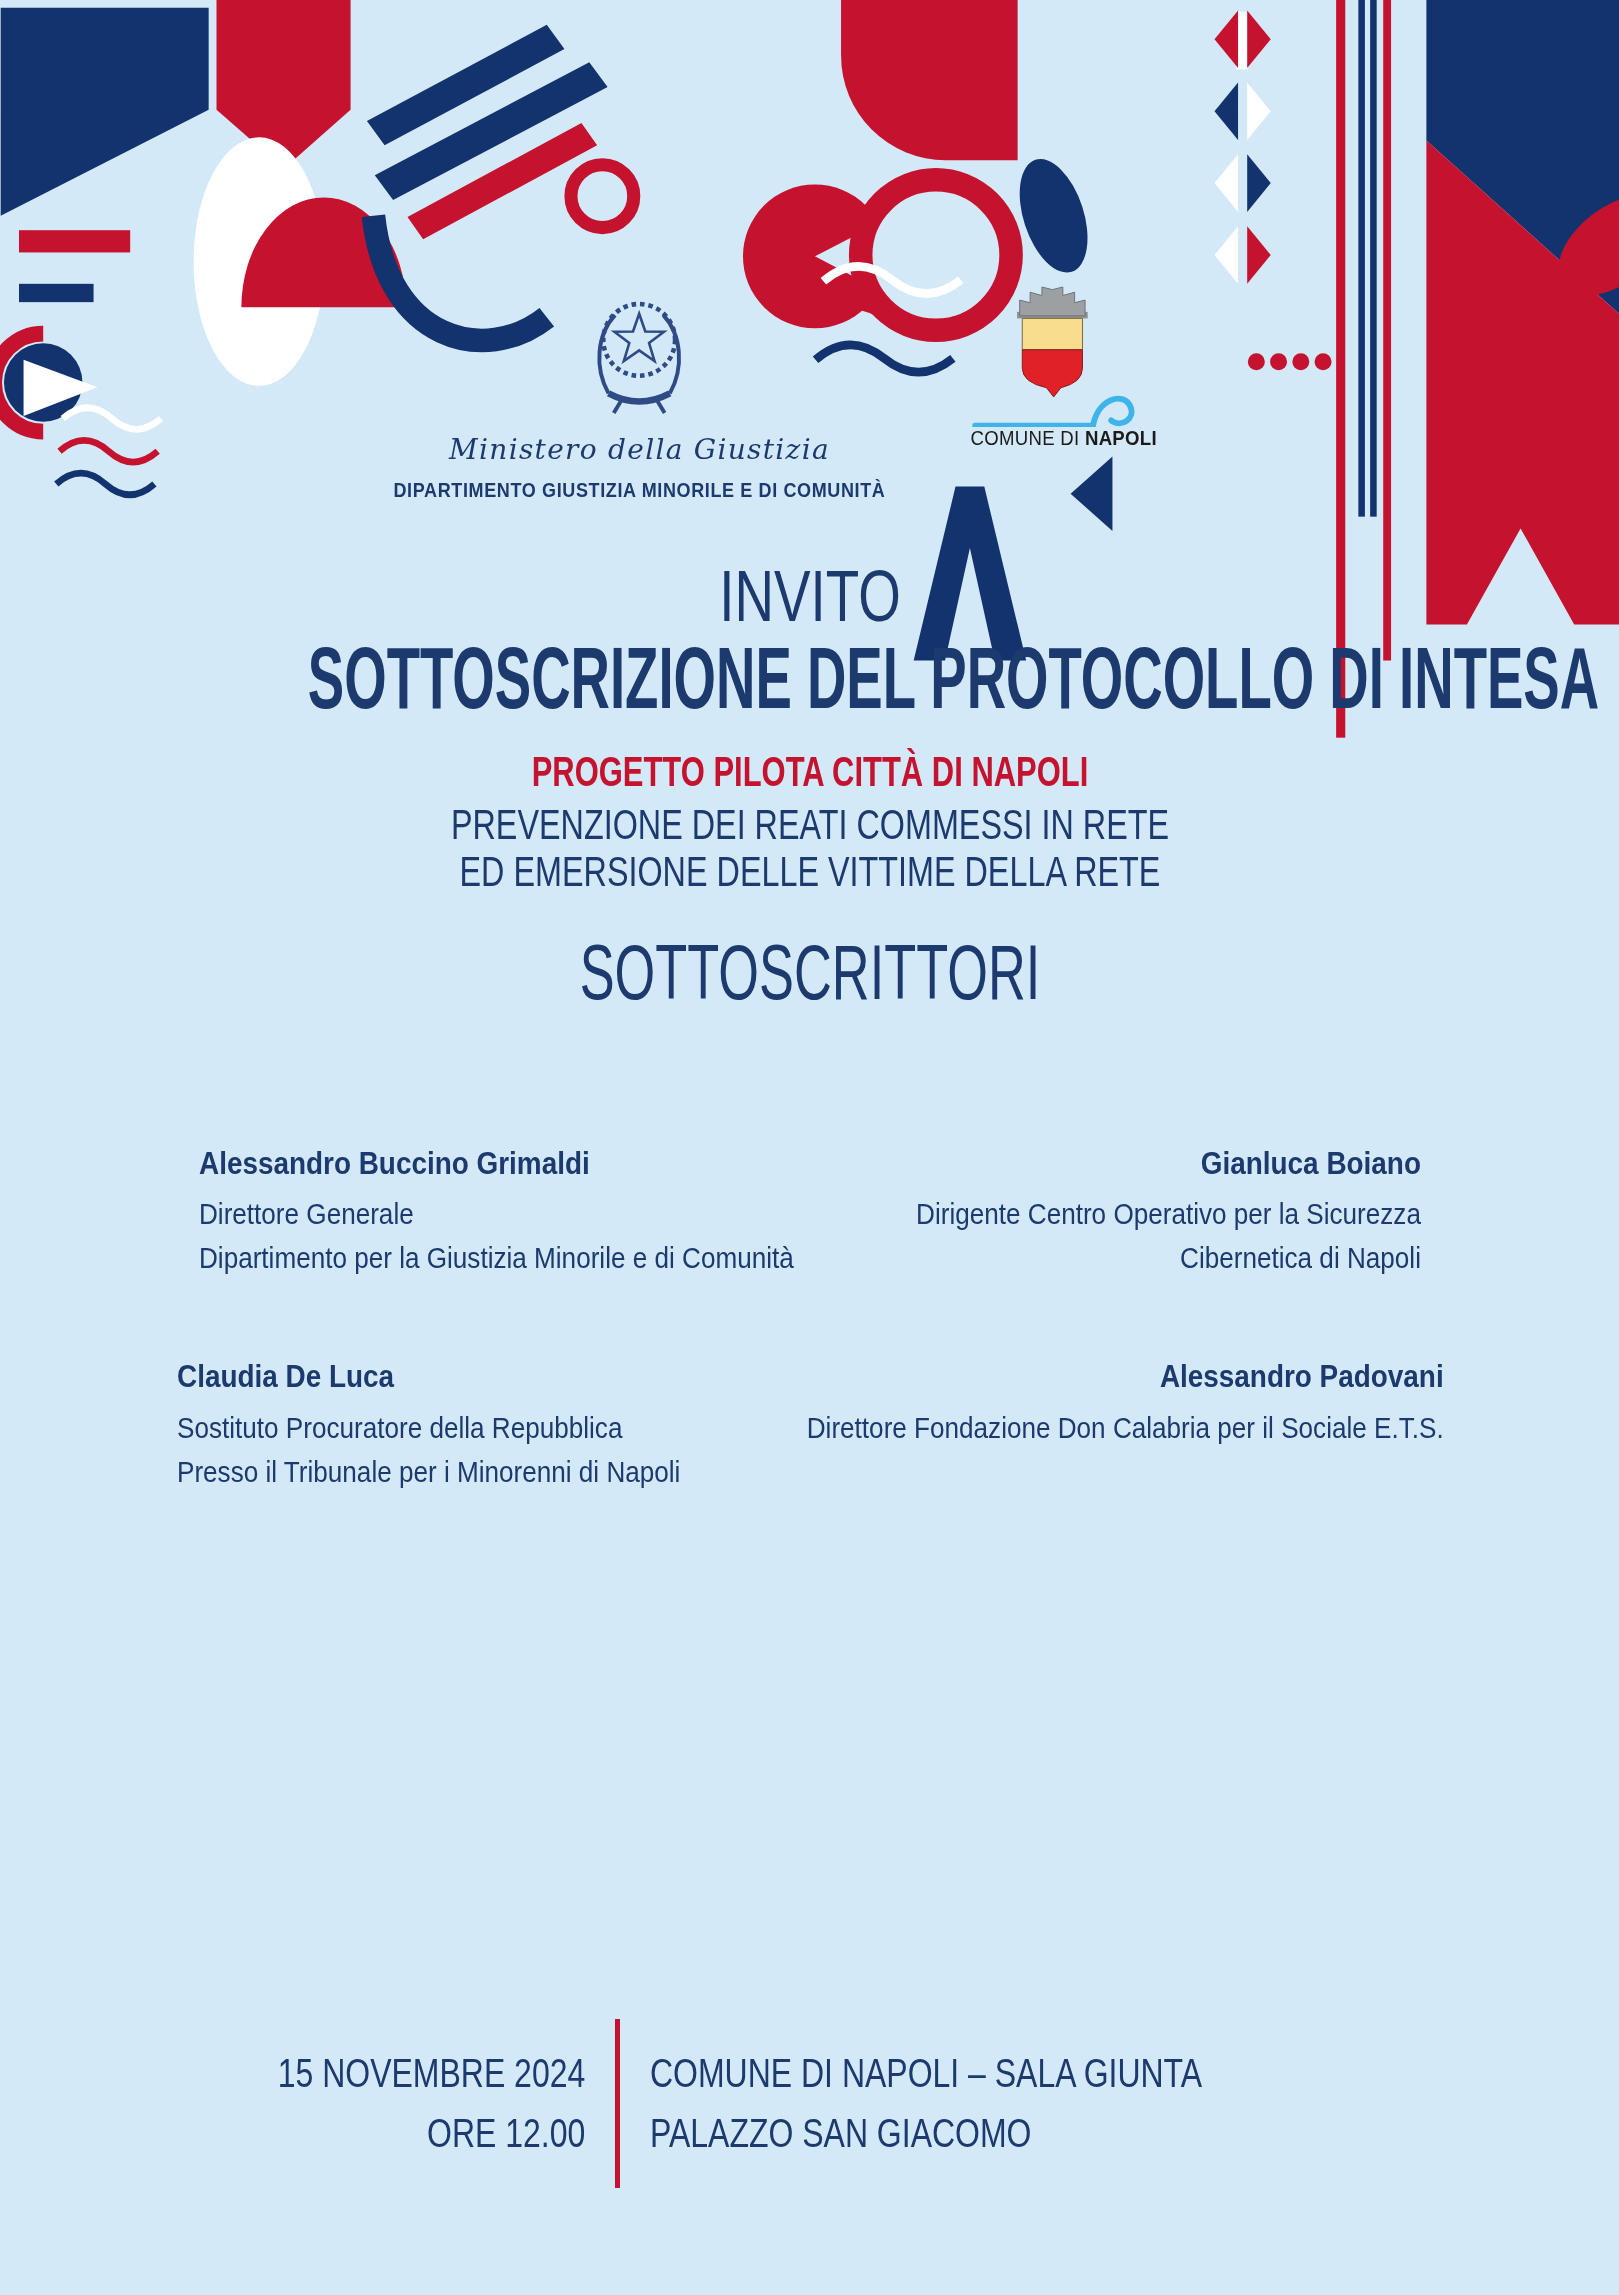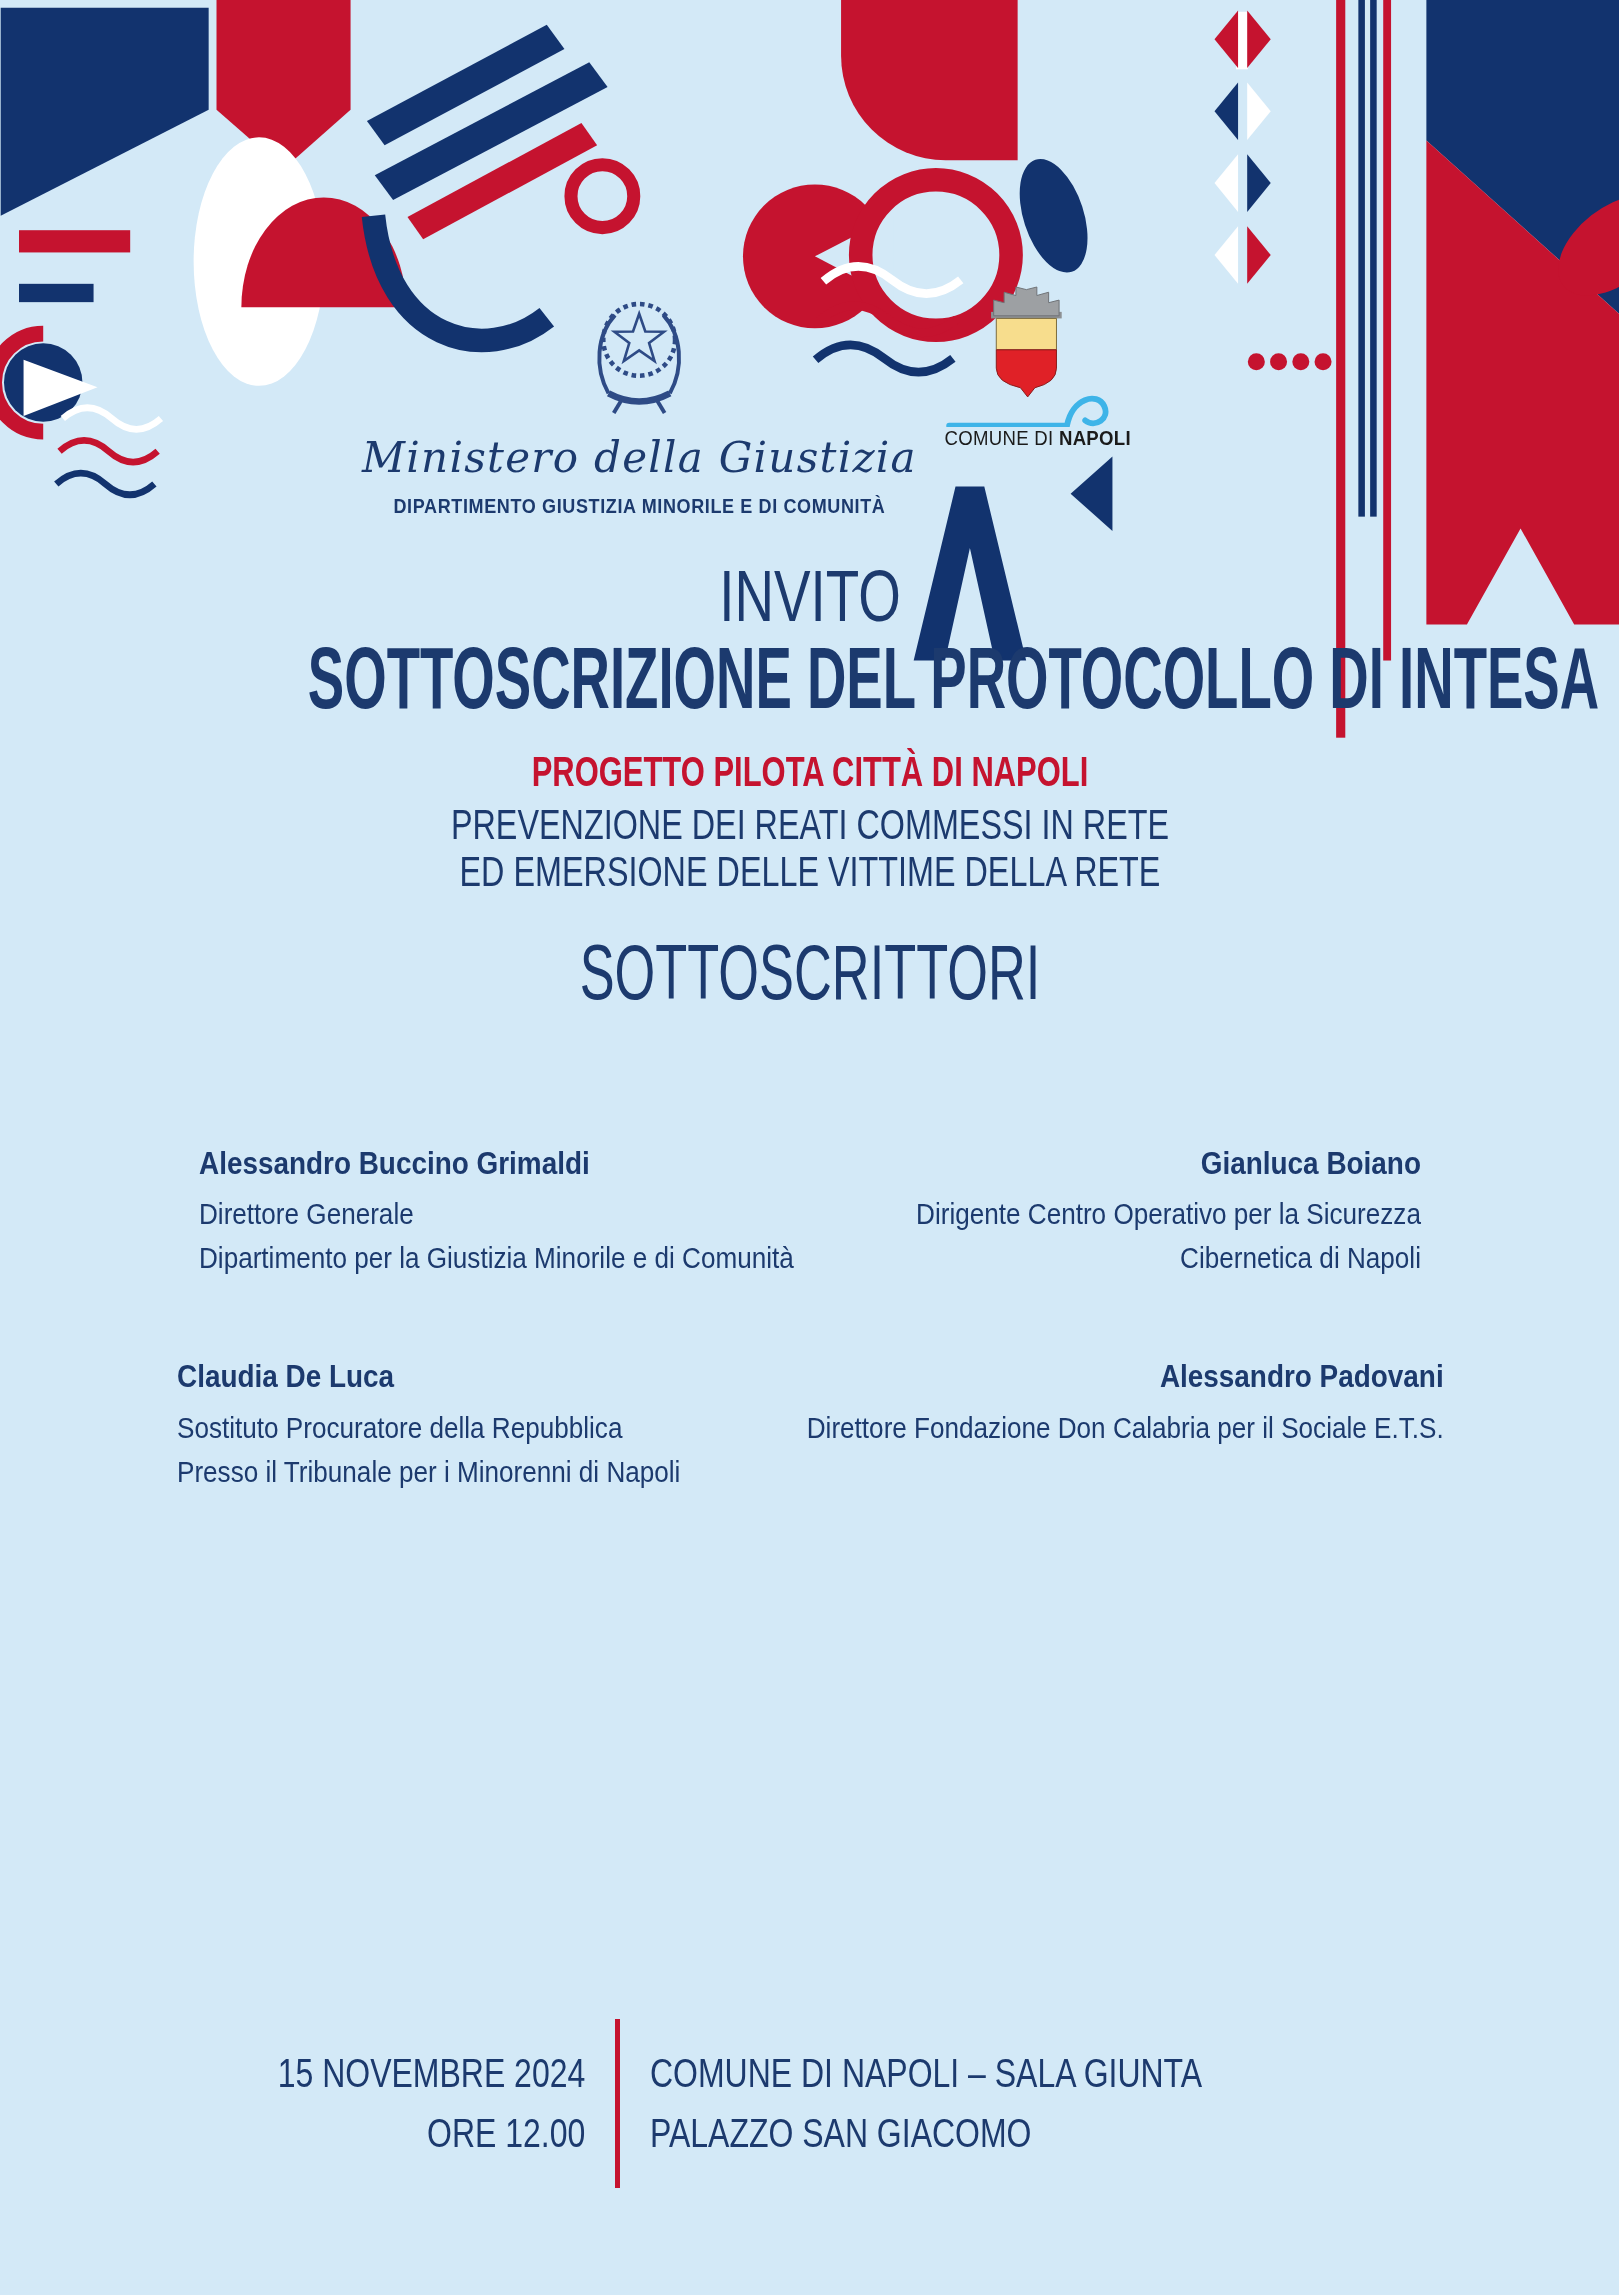--- a/index.html
+++ b/index.html
@@ -21,23 +21,23 @@
   .kicker{top:554px;font-size:73px;font-weight:300;color:var(--navy);transform:scaleX(.75);}
   .title{top:627px;font-size:88px;font-weight:bold;color:var(--navy);transform:scaleX(.62);}
   .sub-red{top:747px;font-size:43px;font-weight:bold;color:var(--red);transform:scaleX(.72);}
   .sub-a{top:801px;font-size:42px;color:var(--navy);transform:scaleX(.77);}
   .sub-b{top:848px;font-size:42px;color:var(--navy);transform:scaleX(.77);}
   .heading{top:928px;font-size:77px;font-weight:300;color:var(--navy);transform:scaleX(.68);}
 
   
   .ministero{position:absolute;left:345px;top:289px;width:589px;text-align:center;color:var(--navy);}
   .ministero svg{margin:0 auto;}
-  .ministero-script{font-family:"DejaVu Serif","Liberation Serif",serif;font-style:italic;font-size:42px;margin-top:6.5px;letter-spacing:1.3px;white-space:nowrap;}
+  .ministero-script{font-family:"DejaVu Serif","Liberation Serif",serif;font-style:italic;font-size:28px;margin-top:6.5px;letter-spacing:1.3px;white-space:nowrap;}
   .ministero-dept{font-size:20px;font-weight:bold;letter-spacing:0.7px;margin-top:13px;transform:scaleX(.9);white-space:nowrap;}
-  .napoli{position:absolute;left:936px;top:270px;width:203px;}
+  .napoli{position:absolute;left:962px;top:270px;width:203px;}
   .napoli-text{font-size:20px;color:#1b1b1b;padding-left:9.2px;letter-spacing:0.3px;transform:scaleX(.93);transform-origin:left center;white-space:nowrap;}
 
   
   .signatories{position:absolute;top:1140px;left:98px;right:98px;}
   .sig-row{display:flex;justify-content:center;margin-bottom:73px;}
   .sig-row:nth-child(2){margin-bottom:58px;}
   .sig-row:nth-child(3){margin-bottom:31px;}
   .sig{font-size:29px;line-height:1.52;color:var(--navy);}
   .sig .name{font-size:31px;font-weight:bold;margin-bottom:5.2px;}
   .sig.left{text-align:left;transform:scaleX(.9);transform-origin:left top;}

